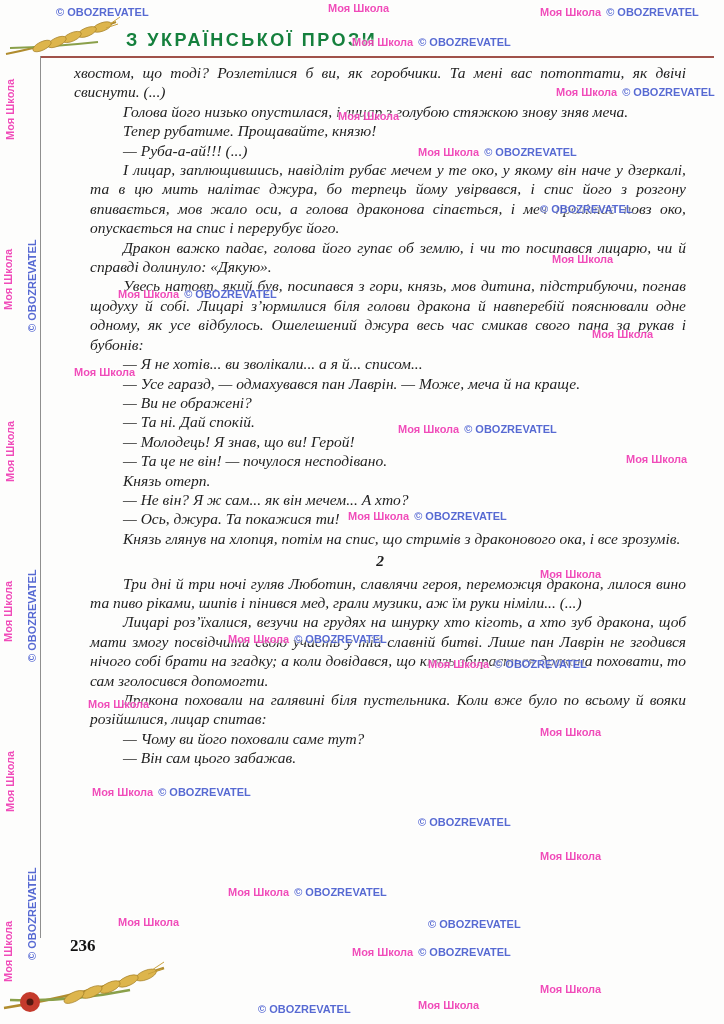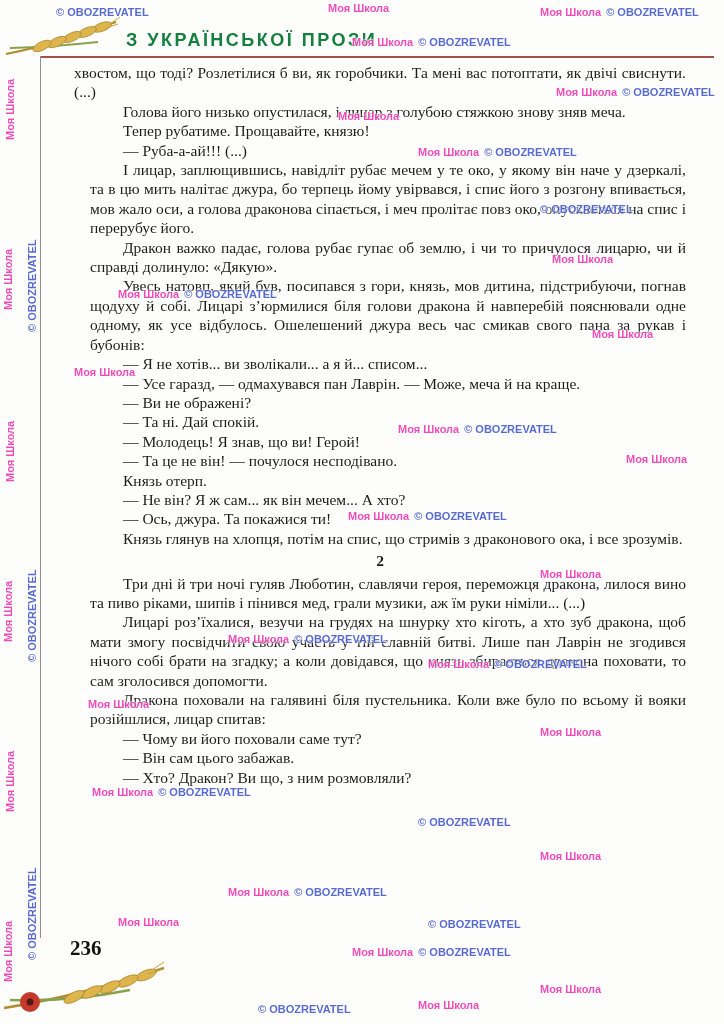--- a/index.html
+++ b/index.html
@@ -6,27 +6,27 @@
   html, body { margin: 0; padding: 0; }
   body { width: 724px; height: 1024px; background: #e9e9e9; font-family: "Liberation Serif", serif; }
   .page { position: relative; width: 724px; height: 1024px; background: #fdfdfc; overflow: hidden; }
 
   .title { position: absolute; top: 30px; left: 126px; font-size: 18px; font-weight: bold;
            letter-spacing: 2.5px; color: #15803d; font-family: Liberation Sans, sans-serif; }
   .header-rule { position: absolute; top: 56px; left: 40px; width: 674px; height: 2px; background: #a0524a; }
   .left-rule { position: absolute; top: 56px; left: 40px; width: 1px; height: 882px; background: #8f8f8f; }
 
   .content { position: absolute; top: 63px; left: 74px; width: 612px; z-index: 1;
-             font-size: 15.5px; line-height: 19.4px; color: #1d1d1d; }
+             font-size: 15.5px; line-height: 19.4px; color: #1d1d1d; font-style: italic; }
   .content p { margin: 0; }
   .content p.p { text-indent: 33px; text-align: justify; margin-left: 16px; }
   .content p.cont { text-indent: 0; text-align: justify; }
   .content p.center { text-align: center; font-weight: bold; margin: 3px 0; }
 
-  .pagenum { position: absolute; top: 936px; left: 70px; font-size: 21px; font-weight: bold;
+  .pagenum { position: absolute; top: 936px; left: 70px; font-size: 17px; font-weight: bold;
              color: #111; z-index: 3; }
 
   .orn { position: absolute; z-index: 2; }
   .orn.top { top: 14px; left: 2px; }
   .orn.bottom { top: 956px; left: 0; }
 
   .wm { position: absolute; z-index: 5; font-family: "Liberation Sans", sans-serif;
         font-weight: bold; font-size: 11px; white-space: nowrap; transform-origin: 0 0;
         opacity: .92; pointer-events: none; }
   .wm span + span { margin-left: 5px; }
@@ -56,39 +56,38 @@
   <div class="title">З УКРАЇНСЬКОЇ ПРОЗИ</div>
   <div class="header-rule"></div>
   <div class="left-rule"></div>
 
   <div class="content" id="content">
       <p class="cont">хвостом, що тоді? Розлетілися б ви, як горобчики. Та мені вас потоптати, як двічі свиснути. (...)</p>
       <p class="p">Голова його низько опустилася, і лицар з голубою стяжкою знову зняв меча.</p>
       <p class="p">Тепер рубатиме. Прощавайте, князю!</p>
       <p class="p">— Руба-а-ай!!! (...)</p>
       <p class="p">І лицар, заплющившись, навідліт рубає мечем у те око, у якому він наче у дзеркалі, та в цю мить налітає джура, бо терпець йому увірвався, і спис його з розгону впивається, мов жало оси, а голова драконова сіпається, і меч пролітає повз око, опускається на спис і перерубує його.</p>
-      <p class="p">Дракон важко падає, голова рубає гупає об землю, і чи то причулося лицарю, чи й справді долинуло: «Дякую».</p>
+      <p class="p">Дракон важко падає, голова його гупає об землю, і чи то посипався лицарю, чи й справді долинуло: «Дякую».</p>
       <p class="p">Увесь натовп, який був, посипався з гори, князь, мов дитина, підстрибуючи, погнав щодуху й собі. Лицарі з’юрмилися біля голови дракона й навперебій пояснювали одне одному, як усе відбулось. Ошелешений джура весь час смикав свого пана за рукав і бубонів:</p>
       <p class="p">— Я не хотів... ви зволікали... а я й... списом...</p>
       <p class="p">— Усе гаразд, — одмахувався пан Лаврін. — Може, меча й на краще.</p>
       <p class="p">— Ви не ображені?</p>
       <p class="p">— Та ні. Дай спокій.</p>
       <p class="p">— Молодець! Я знав, що ви! Герой!</p>
       <p class="p">— Та це не він! — почулося несподівано.</p>
       <p class="p">Князь отерп.</p>
       <p class="p">— Не він? Я ж сам... як він мечем... А хто?</p>
       <p class="p">— Ось, джура. Та покажися ти!</p>
       <p class="p">Князь глянув на хлопця, потім на спис, що стримів з драконового ока, і все зрозумів.</p>
       <p class="center">2</p>
       <p class="p">Три дні й три ночі гуляв Люботин, славлячи героя, переможця дракона, лилося вино та пиво ріками, шипів і пінився мед, грали музики, аж їм руки німіли... (...)</p>
       <p class="p">Лицарі роз’їхалися, везучи на грудях на шнурку хто кіготь, а хто зуб дракона, щоб мати змогу посвідчити свою участь у тій славній битві. Лише пан Лаврін не згодився нічого собі брати на згадку; а коли довідався, що князь збирається дракона поховати, то сам зголосився допомогти.</p>
       <p class="p">Дракона поховали на галявині біля пустельника. Коли вже було по всьому й вояки розійшлися, лицар спитав:</p>
       <p class="p">— Чому ви його поховали саме тут?</p>
       <p class="p">— Він сам цього забажав.</p>
-      <p class="p">— Хто? Дракон? Ви що, з ним розмовляли?</p>
     </div>
 
   <span class="pagenum">236</span>
 
   <div class="orn bottom">
     <svg width="170" height="60" viewBox="0 0 170 60">
       <path d="M4 52 Q80 40 164 12" stroke="#b08c2e" stroke-width="2.5" fill="none"></path>
       <path d="M10 44 Q70 46 130 34" stroke="#8aa04a" stroke-width="2.5" fill="none"></path>
       <g fill="#ddb54c" stroke="#a8832a" stroke-width="0.7">
         <ellipse cx="146" cy="19" rx="11" ry="4.6" transform="rotate(-22 146 19)"></ellipse>

